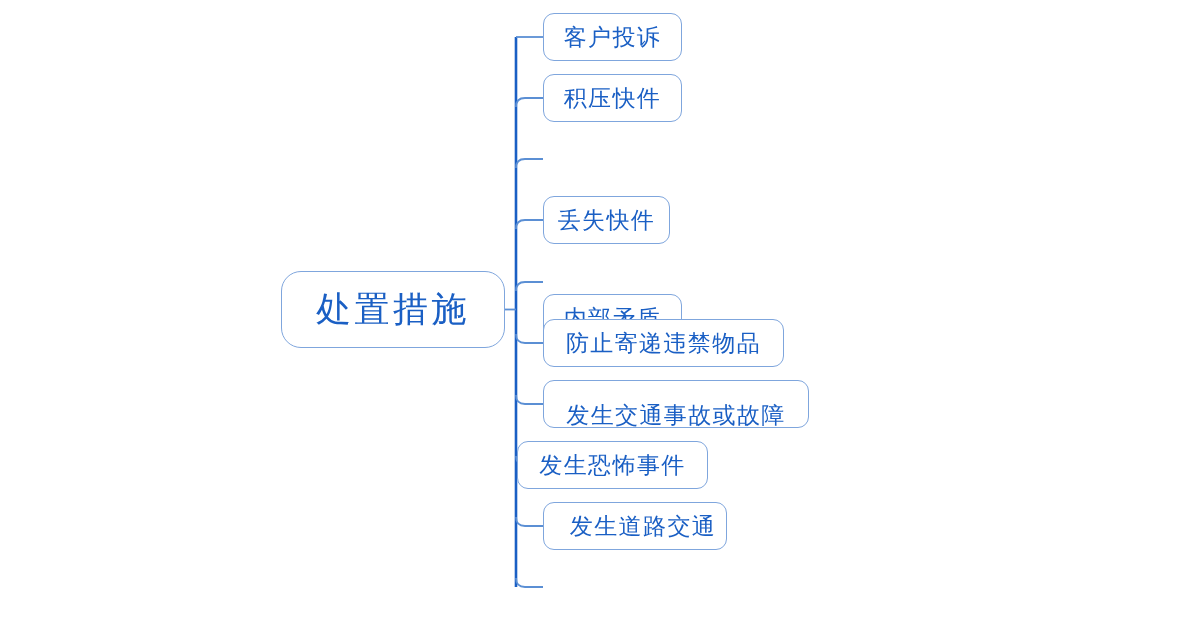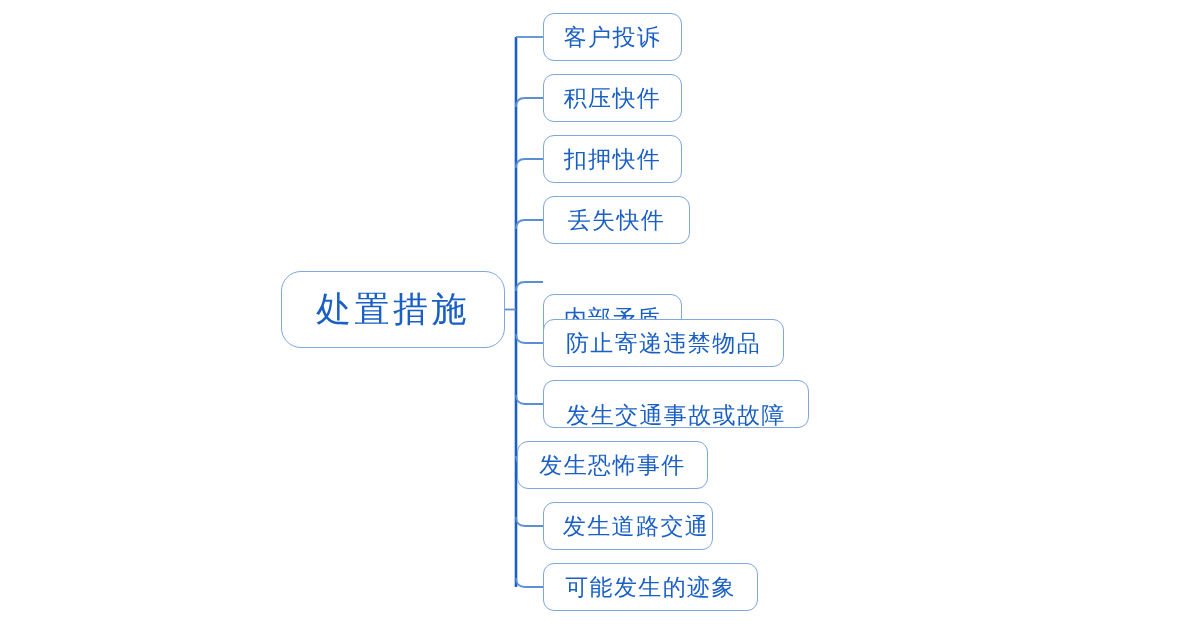--- a/index.html
+++ b/index.html
@@ -86,38 +86,32 @@
   <div class="node" id="root-node" style="left: 281px; top: 271px; width: 224px; height: 77px;">
     <span class="node-label">处置措施</span>
   </div>
 
   <div class="node branch-node" style="left: 543px; top: 13px; width: 139px; height: 48px;">
     <span class="node-label">客户投诉</span>
   </div>
   <div class="node branch-node" style="left: 543px; top: 74px; width: 139px; height: 48px;">
     <span class="node-label">积压快件</span>
   </div>
-  <div class="node branch-node" style="left: 543px; top: 135px; width: 139px; height: 48px;">
-    <span class="node-label">扣押快件</span>
-  </div>
-  <div class="node branch-node" style="left: 543px; top: 196px; width: 147px; height: 48px;">
+  <div class="node branch-node" style="left: 543px; top: 196px; width: 127px; height: 48px;">
     <span class="node-label">丢失快件</span>
   </div>
   <div class="node branch-node" style="left: 543px; top: 258px; width: 139px; height: 48px; margin-top: 36px;">
     <span class="node-label">内部矛盾</span>
   </div>
   <div class="node branch-node" style="left: 543px; top: 319px; width: 241px; height: 48px;">
     <span class="node-label">防止寄递违禁物品</span>
   </div>
   <div class="node branch-node" style="left: 543px; top: 380px; width: 266px; height: 48px; align-items: flex-end;">
     <span class="node-label">发生交通事故或故障</span>
   </div>
   <div class="node branch-node" style="left: 517px; top: 441px; width: 191px; height: 48px;">
     <span class="node-label">发生恐怖事件</span>
   </div>
-  <div class="node branch-node" style="left: 543px; top: 502px; width: 170px; height: 48px; padding-left: 16px;">
+  <div class="node branch-node" style="left: 543px; top: 502px; width: 184px; height: 48px; padding-left: 16px;">
     <span class="node-label">发生道路交通</span>
-  </div>
-  <div class="node branch-node" style="left: 543px; top: 563px; width: 215px; height: 48px;">
-    <span class="node-label">可能发生的迹象</span>
   </div>
 
 </div>
 
 </body></html>

